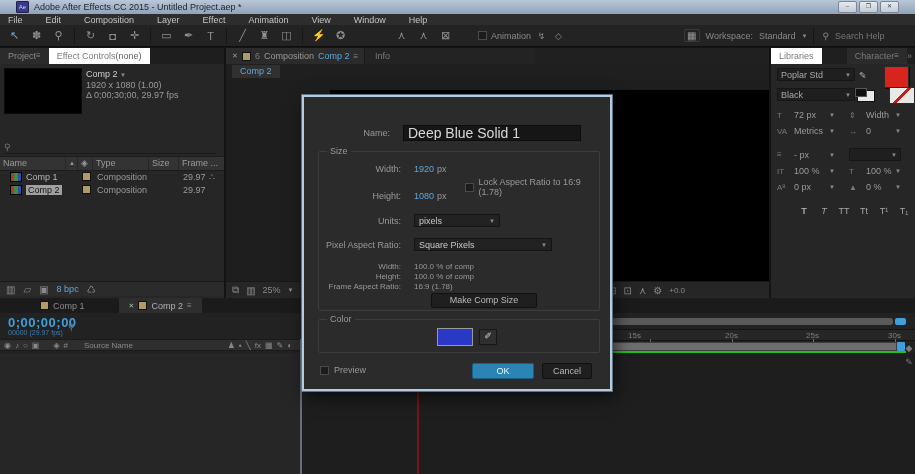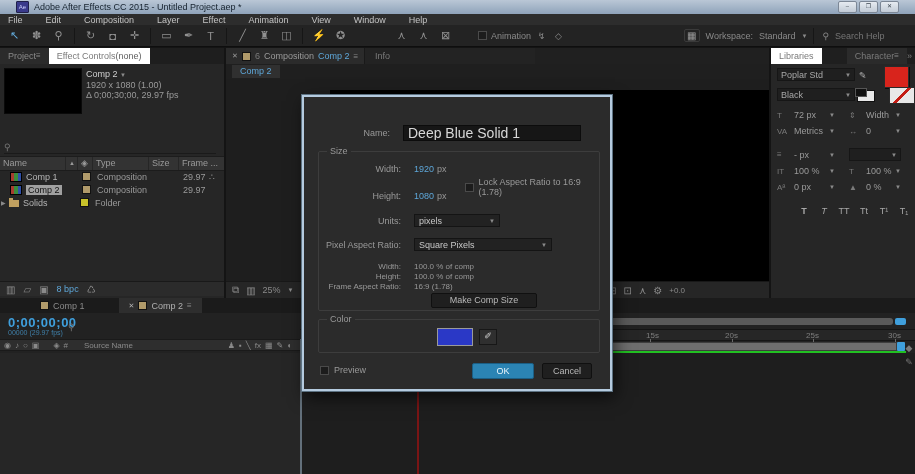--- a/index.html
+++ b/index.html
@@ -235,27 +235,20 @@
     </div>
     <div class="abs prow" style="top:135px">
       <span style="width:10px"></span>
       <span class="compicon"></span>
       <span style="width:56px;padding-left:4px"><span class="selname">Comp 2</span></span>
       <span class="lbl" style="background:#b09a6a"></span>
       <span style="width:56px;padding-left:6px">Composition</span>
       <span style="width:30px"></span>
       <span style="width:26px">29.97</span>
     </div>
-    <div class="abs prow" style="top:148px">
-      <span style="width:8px;font-size:6px;color:#8a8a8a;padding-left:1px">▶</span>
-      <span class="foldericon"></span>
-      <span style="width:57px;padding-left:4px;color:#b5b5b5">Solids</span>
-      <span class="lbl" style="background:#c8c22a"></span>
-      <span style="width:56px;padding-left:6px">Folder</span>
-    </div>
 
     <div class="abs pfoot">
       <span>▥</span>
       <span>▱</span>
       <span>▣</span>
       <span class="bpc">8 bpc</span>
       <span>♺</span>
     </div>
   </div>
 
@@ -394,21 +387,21 @@
     <div class="abs tcodesub">00000 (29.97 fps)</div>
     <div class="abs tlsearch">
       <span>⚲</span>
       <input style="">
     </div>
 
     <div class="abs hscroll"></div>
     <div class="abs hscroll-handle"></div>
 
     <div class="abs ruler">
-      <span class="rlab" style="left:346px">15s</span>
+      <span class="rlab" style="left:328px">15s</span>
       <span class="rlab" style="left:425px">20s</span>
       <span class="rlab" style="left:506px">25s</span>
       <span class="rlab" style="left:588px">30s</span>
       <span class="rtick" style="left:350px"></span>
       <span class="rtick" style="left:432px"></span>
       <span class="rtick" style="left:513px"></span>
       <span class="rtick" style="left:595px"></span>
     </div>
 
     <div class="abs colrow">

